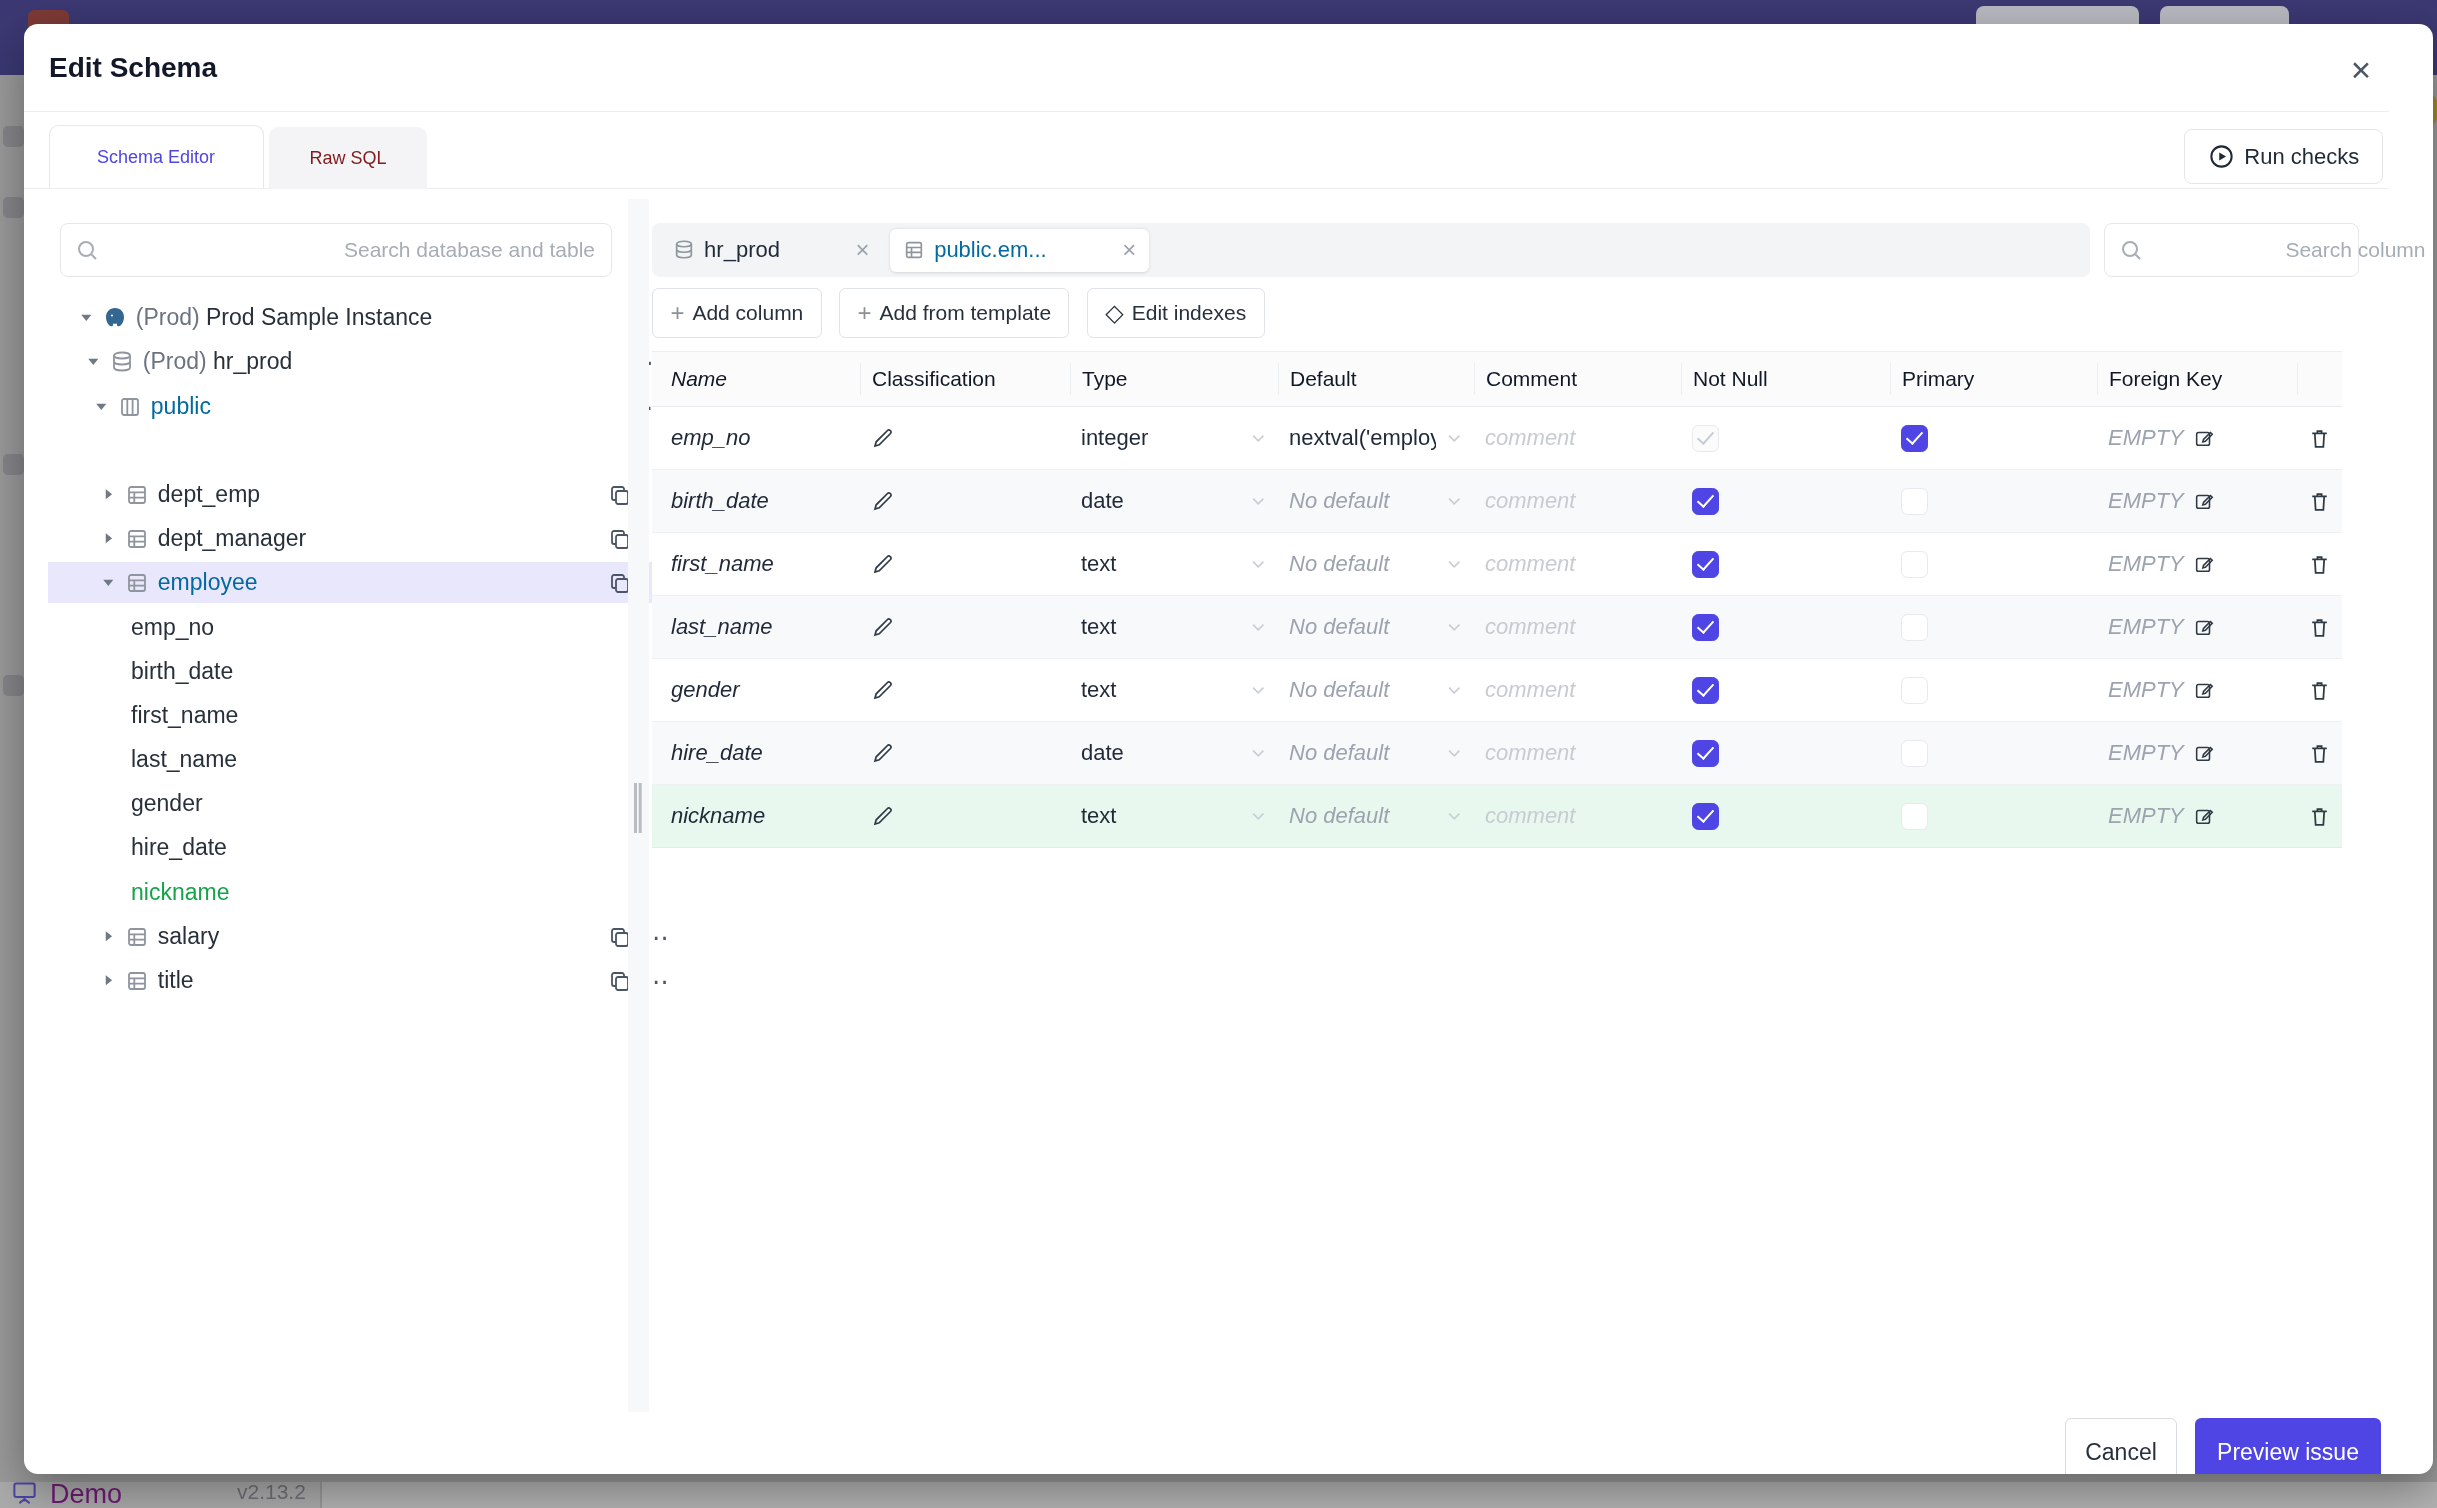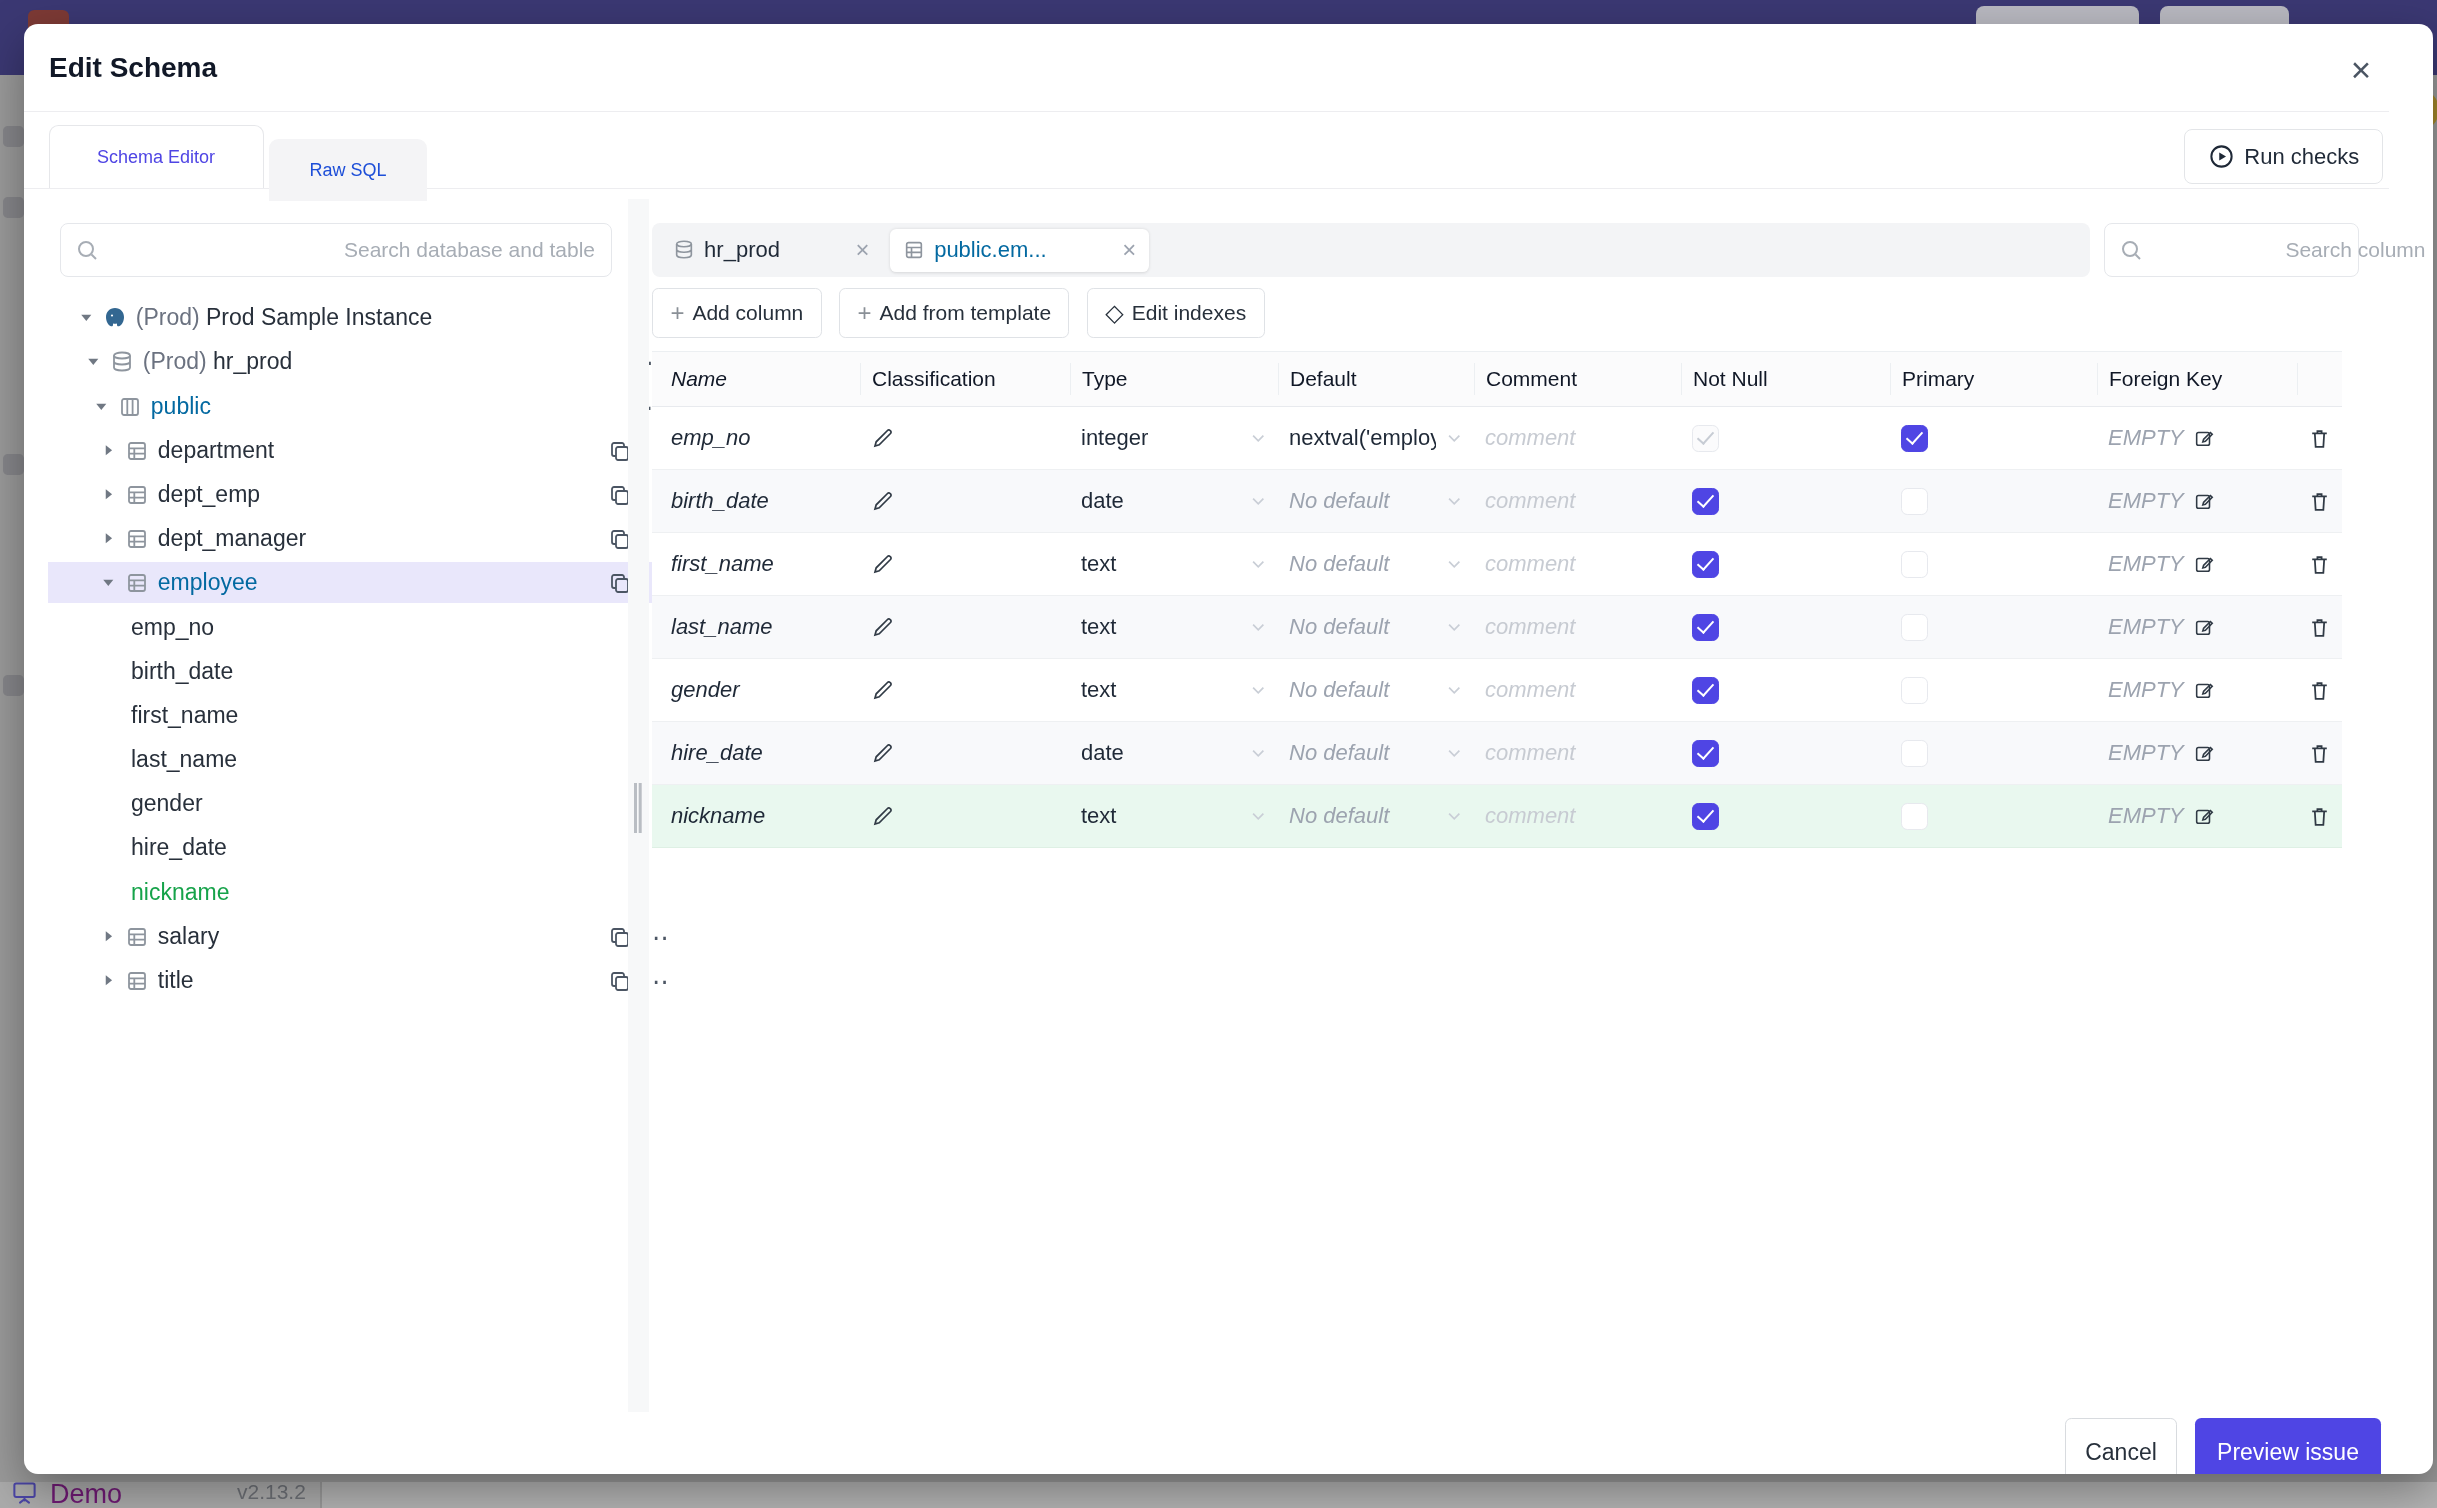--- a/index.html
+++ b/index.html
@@ -22,21 +22,21 @@
   .modal{position:absolute;left:24px;top:24px;width:2365px;height:1450px;background:#ffffff;
          border-radius:14px;box-shadow:0 16px 47px rgba(0,0,0,.35);overflow:hidden;padding-left:44px;}
   .m-title{position:absolute;left:25px;top:28px;font-size:28px;font-weight:700;color:#111827;}
   .m-close{position:absolute;left:2315px;top:24px;width:44px;height:44px;display:flex;align-items:center;justify-content:center;
            font-size:35px;color:#4b5563;cursor:pointer;}
   .hair1{position:absolute;left:0;top:87px;width:2365px;height:0.8px;background:#ededf0;}
   .hair2{position:absolute;left:0;top:164px;width:2365px;height:0.8px;background:#ededf0;}
   .tab{position:absolute;top:101px;height:63px;box-sizing:border-box;display:flex;align-items:center;justify-content:center;
        font-size:18px;border-radius:9.5px 9.5px 0 0;cursor:pointer;}
   .tab.active{left:24.5px;width:215px;background:#fff;border:1.6px solid #e6e7ea;border-bottom:0;color:#4f45e4;z-index:2;}
-  .tab.inactive{left:245px;width:158px;height:62px;top:115px;background:#f4f4f6;color:#1d4ed8;}
+  .tab.inactive{left:245px;width:158px;height:62px;top:103px;background:#f4f4f6;color:#7f1d1d;}
   .runchecks{position:absolute;left:2160px;top:105px;width:199px;height:55px;box-sizing:border-box;border:1.6px solid #e3e5e8;
              border-radius:8px;background:#fff;display:flex;align-items:center;justify-content:center;gap:9.5px;
              font-size:22px;color:#1f2937;cursor:pointer;}
   
   .search{position:absolute;box-sizing:border-box;border:1.6px solid #e5e7eb;border-radius:8px;background:#fff;
           display:flex;align-items:center;gap:9.5px;padding:0 14px;}
   .search input{border:0;outline:0;flex:1;font-size:21px;color:#c2410c;background:transparent;
                 font-family:"Liberation Sans","DejaVu Sans",sans-serif;text-align:right;}
   .search input::placeholder{color:#a7adb5;}
   .lsearch{left:36px;top:199px;width:552px;height:54px;}
@@ -197,42 +197,20 @@
         <svg width="24" height="24" viewBox="0 0 24 24" fill="none" stroke="currentColor" stroke-width="1.8">
             <rect x="4" y="4" width="16" height="16" rx="2"></rect>
             <path d="M9.3 4v16M14.6 4v16"></path>
           </svg>
         </span>
       <span class="t-orange">public</span>
       <span class="tspacer"></span>
       <span class="dots">⋯</span>
     </div>
 
-    <div class="trow pad4" style="top:154px;">
-      <span class="caret">
-        <svg width="12.6" height="12.6" viewBox="0 0 10 10">
-            <path d="M3 1l5 4-5 4z" fill="currentColor"></path>
-          </svg>
-        </span>
-      <span class="ticon">
-        <svg width="24" height="24" viewBox="0 0 24 24" fill="none" stroke="currentColor" stroke-width="1.8">
-            <rect x="4" y="4" width="16" height="16" rx="2"></rect>
-            <path d="M4 9.3h16M4 14.6h16M9.3 9.3V20"></path>
-          </svg>
-        </span>
-      <span>department</span>
-      <span class="tspacer"></span>
-      <span class="copy">
-        <svg width="24" height="24" viewBox="0 0 24 24" fill="none" stroke="currentColor" stroke-width="1.8">
-            <rect x="8" y="8" width="12" height="13" rx="2"></rect>
-            <path d="M16 8V6a2 2 0 0 0-2-2H6a2 2 0 0 0-2 2v9a2 2 0 0 0 2 2h2"></path>
-          </svg>
-        </span>
-      <span class="dots">⋯</span>
-    </div>
     <div class="trow pad4" style="top:198px;">
       <span class="caret">
         <svg width="12.6" height="12.6" viewBox="0 0 10 10">
             <path d="M3 1l5 4-5 4z" fill="currentColor"></path>
           </svg>
         </span>
       <span class="ticon">
         <svg width="24" height="24" viewBox="0 0 24 24" fill="none" stroke="currentColor" stroke-width="1.8">
             <rect x="4" y="4" width="16" height="16" rx="2"></rect>
             <path d="M4 9.3h16M4 14.6h16M9.3 9.3V20"></path>

